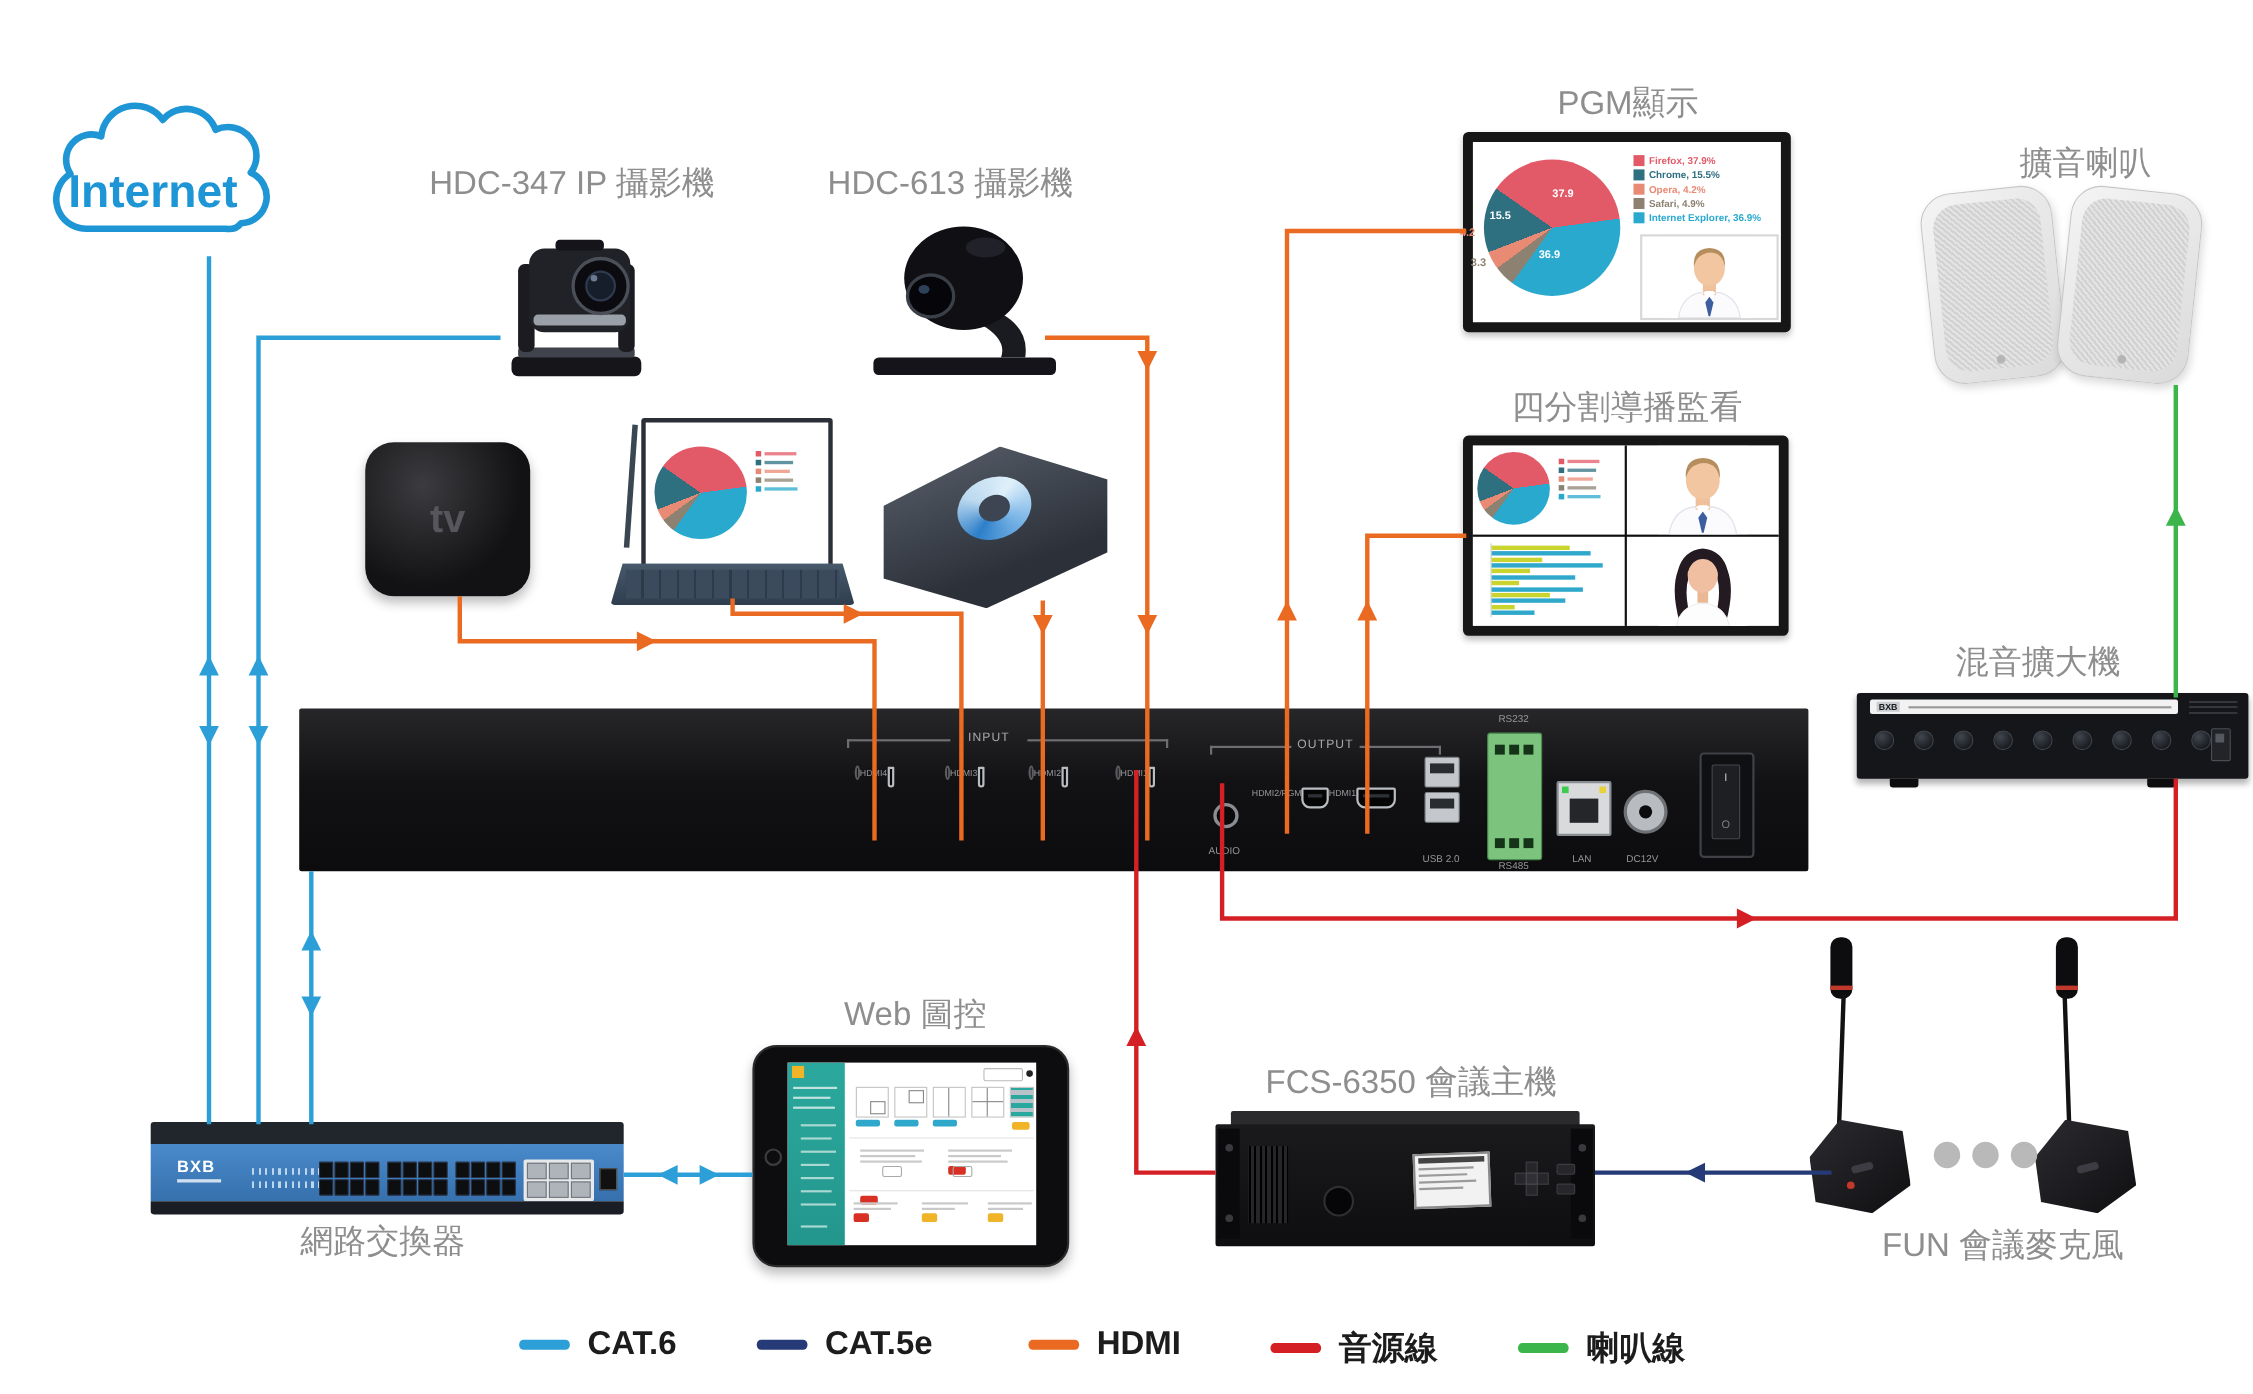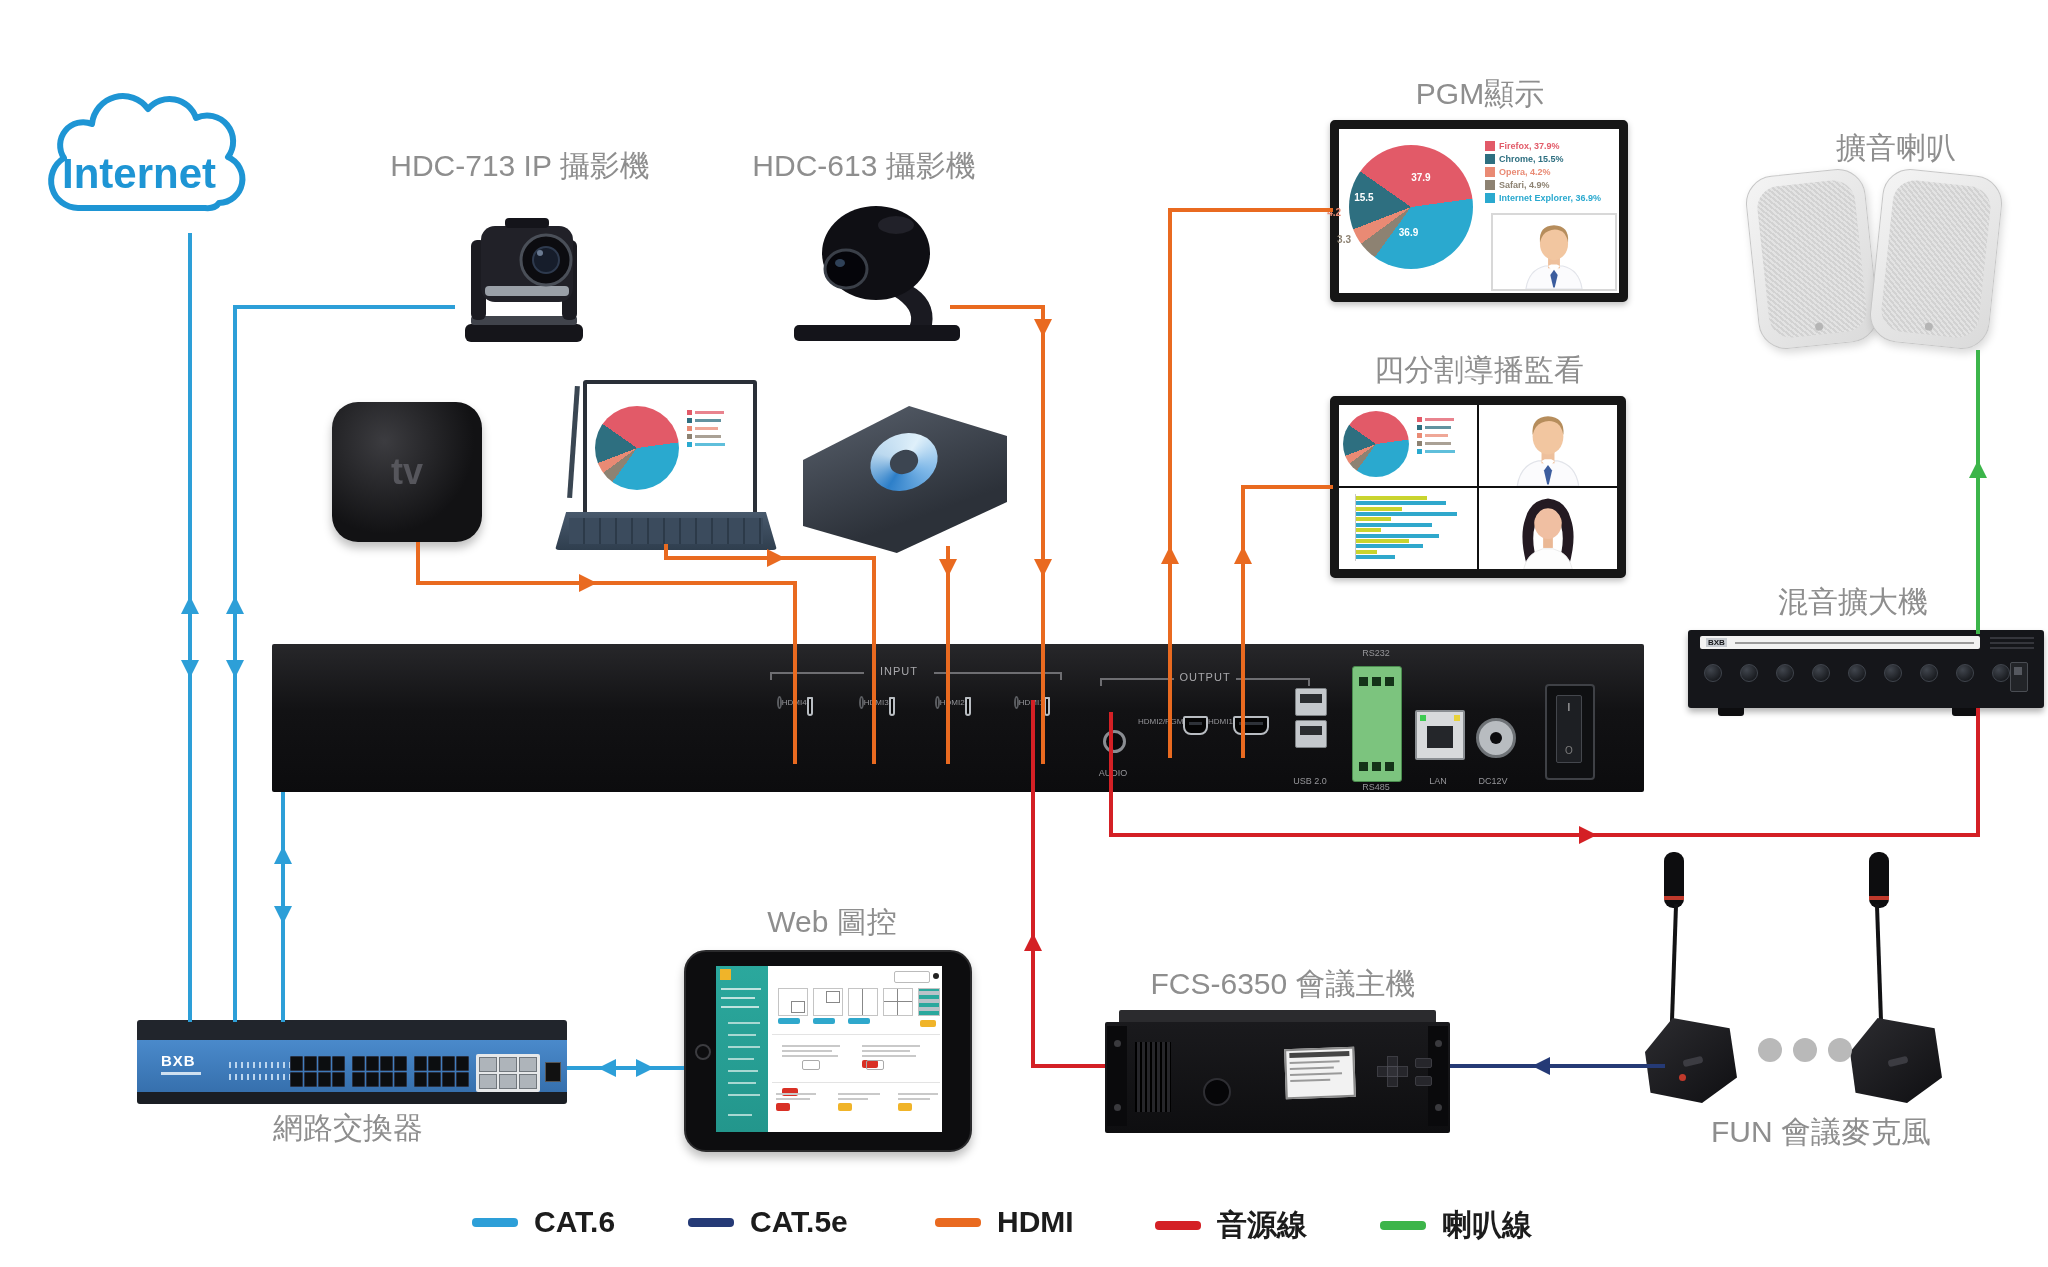--- a/index.html
+++ b/index.html
@@ -141,21 +141,21 @@
 <div id="annotation" class="abs">
 </div>
 
 <div class="abs" style="left:26px;top:68px;z-index:10">
   <svg width="226" height="156" viewBox="0 0 226 156">
     <path d="M52 140 a27 27 0 0 1 -14 -50 a23 23 0 0 1 28 -34 a31 31 0 0 1 56 -15 a28 28 0 0 1 48 9 a26 26 0 0 1 32 39 a24 24 0 0 1 -9 46 q-4 6 -14 5 Z" fill="#ffffff" stroke="#1e95d4" stroke-width="6" stroke-linejoin="round"></path>
     <text x="113" y="120" text-anchor="middle" font-size="42" font-weight="bold" fill="#1e95d4">Internet</text>
   </svg>
 </div>
 
-<div class="lbl" style="left:520px;top:146px">HDC-713 IP 攝影機</div>
+<div class="lbl" style="left:520px;top:146px">HDC-347 IP 攝影機</div>
 <div class="abs" style="left:455px;top:188px;z-index:10">
   <svg width="140" height="160" viewBox="0 0 140 160">
     <rect x="10" y="136" width="118" height="18" rx="6" fill="#15151a"></rect>
     <rect x="16" y="128" width="106" height="9" rx="3" fill="#40434b"></rect>
     <rect x="16" y="52" width="15" height="80" rx="6" fill="#1b1b21"></rect>
     <rect x="107" y="52" width="15" height="80" rx="6" fill="#1b1b21"></rect>
     <rect x="26" y="38" width="92" height="76" rx="14" fill="#212128"></rect>
     <rect x="30" y="98" width="84" height="10" rx="4" fill="#9aa0a8"></rect>
     <rect x="50" y="30" width="44" height="10" rx="4" fill="#14141a"></rect>
     <circle cx="91" cy="72" r="25" fill="#0c0c10" stroke="#4a4f58" stroke-width="3"></circle>

